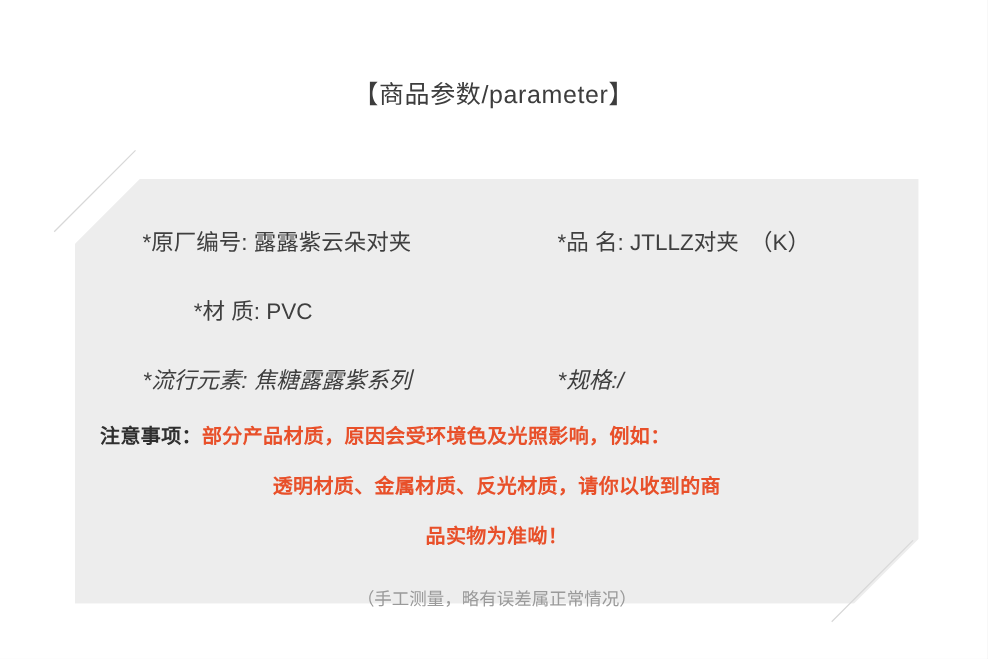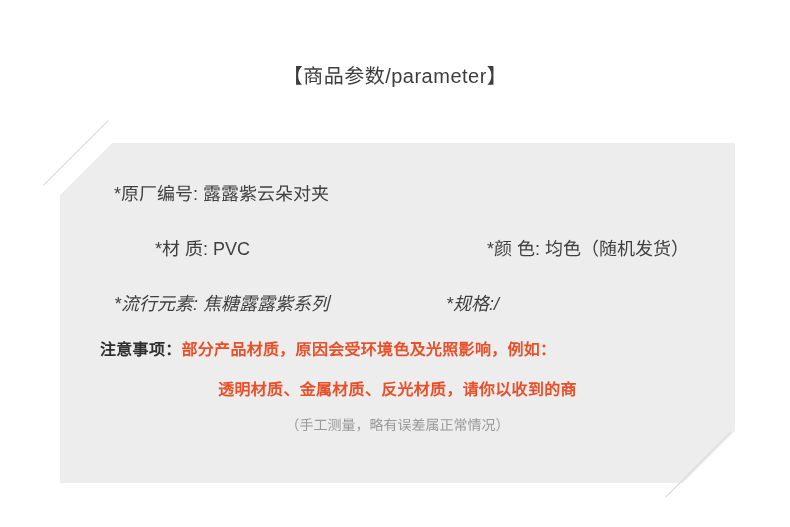--- a/index.html
+++ b/index.html
@@ -113,76 +113,79 @@
   .notice-line {
     font-size: 16px;
     line-height: 40px;
     color: #e8502a;
     font-weight: bold;
     white-space: nowrap;
     letter-spacing: 0.3px;
   }
   .notice-line.first {
     text-align: left;
-    padding-left: 40px;
+    padding-left: 20px;
   }
   .notice-label {
     color: #2f2f2f;
     font-weight: bold;
   }
   .notice-line.indent2 { padding-left: 0; }
 
   .measure-note {
     font-size: 14px;
     line-height: 26px;
     color: #9a9a9a;
     font-weight: 400;
     white-space: nowrap;
-    margin-top: 2px;
+    margin-top: 16px;
   }
 </style>
 </head>
 <body>
 
 <div id="page">
 
   <div class="title-wrap">
     <span class="page-title">【商品参数/parameter】</span>
   </div>
 
   <div class="param-card"></div>
   <div class="chamfer-line tl"></div>
   <div class="chamfer-line br"></div>
 
   <div class="param-grid">
 
     <div class="param-row r1">
       <span class="param-cell col-left">*原厂编号: 露露紫云朵对夹</span>
+      <span class="param-cell col-right">*品 名: JTLLZ对夹　（K）</span>
     </div>
 
     <div class="param-row r2">
       <span class="param-cell col-left">*材 质: PVC</span>
-      <span class="param-cell col-right">*颜 色: 均色（随机发货）</span>
     </div>
 
     <div class="param-row r3">
       <span class="param-cell col-left">*流行元素: 焦糖露露紫系列</span>
       <span class="param-cell col-right">*规格:/</span>
     </div>
 
   </div>
 
   <div class="notice">
 
     <div class="notice-line first">
       <span class="notice-label">注意事项：</span><span>部分产品材质，原因会受环境色及光照影响，例如：</span>
     </div>
 
     <div class="notice-line indent2">
       <span>透明材质、金属材质、反光材质，请你以收到的商</span>
     </div>
 
+    <div class="notice-line indent2">
+      <span>品实物为准呦！</span>
+    </div>
 
     <div class="measure-note">（手工测量，略有误差属正常情况）</div>
 
   </div>
 
 </div>
 
 </body></html>

